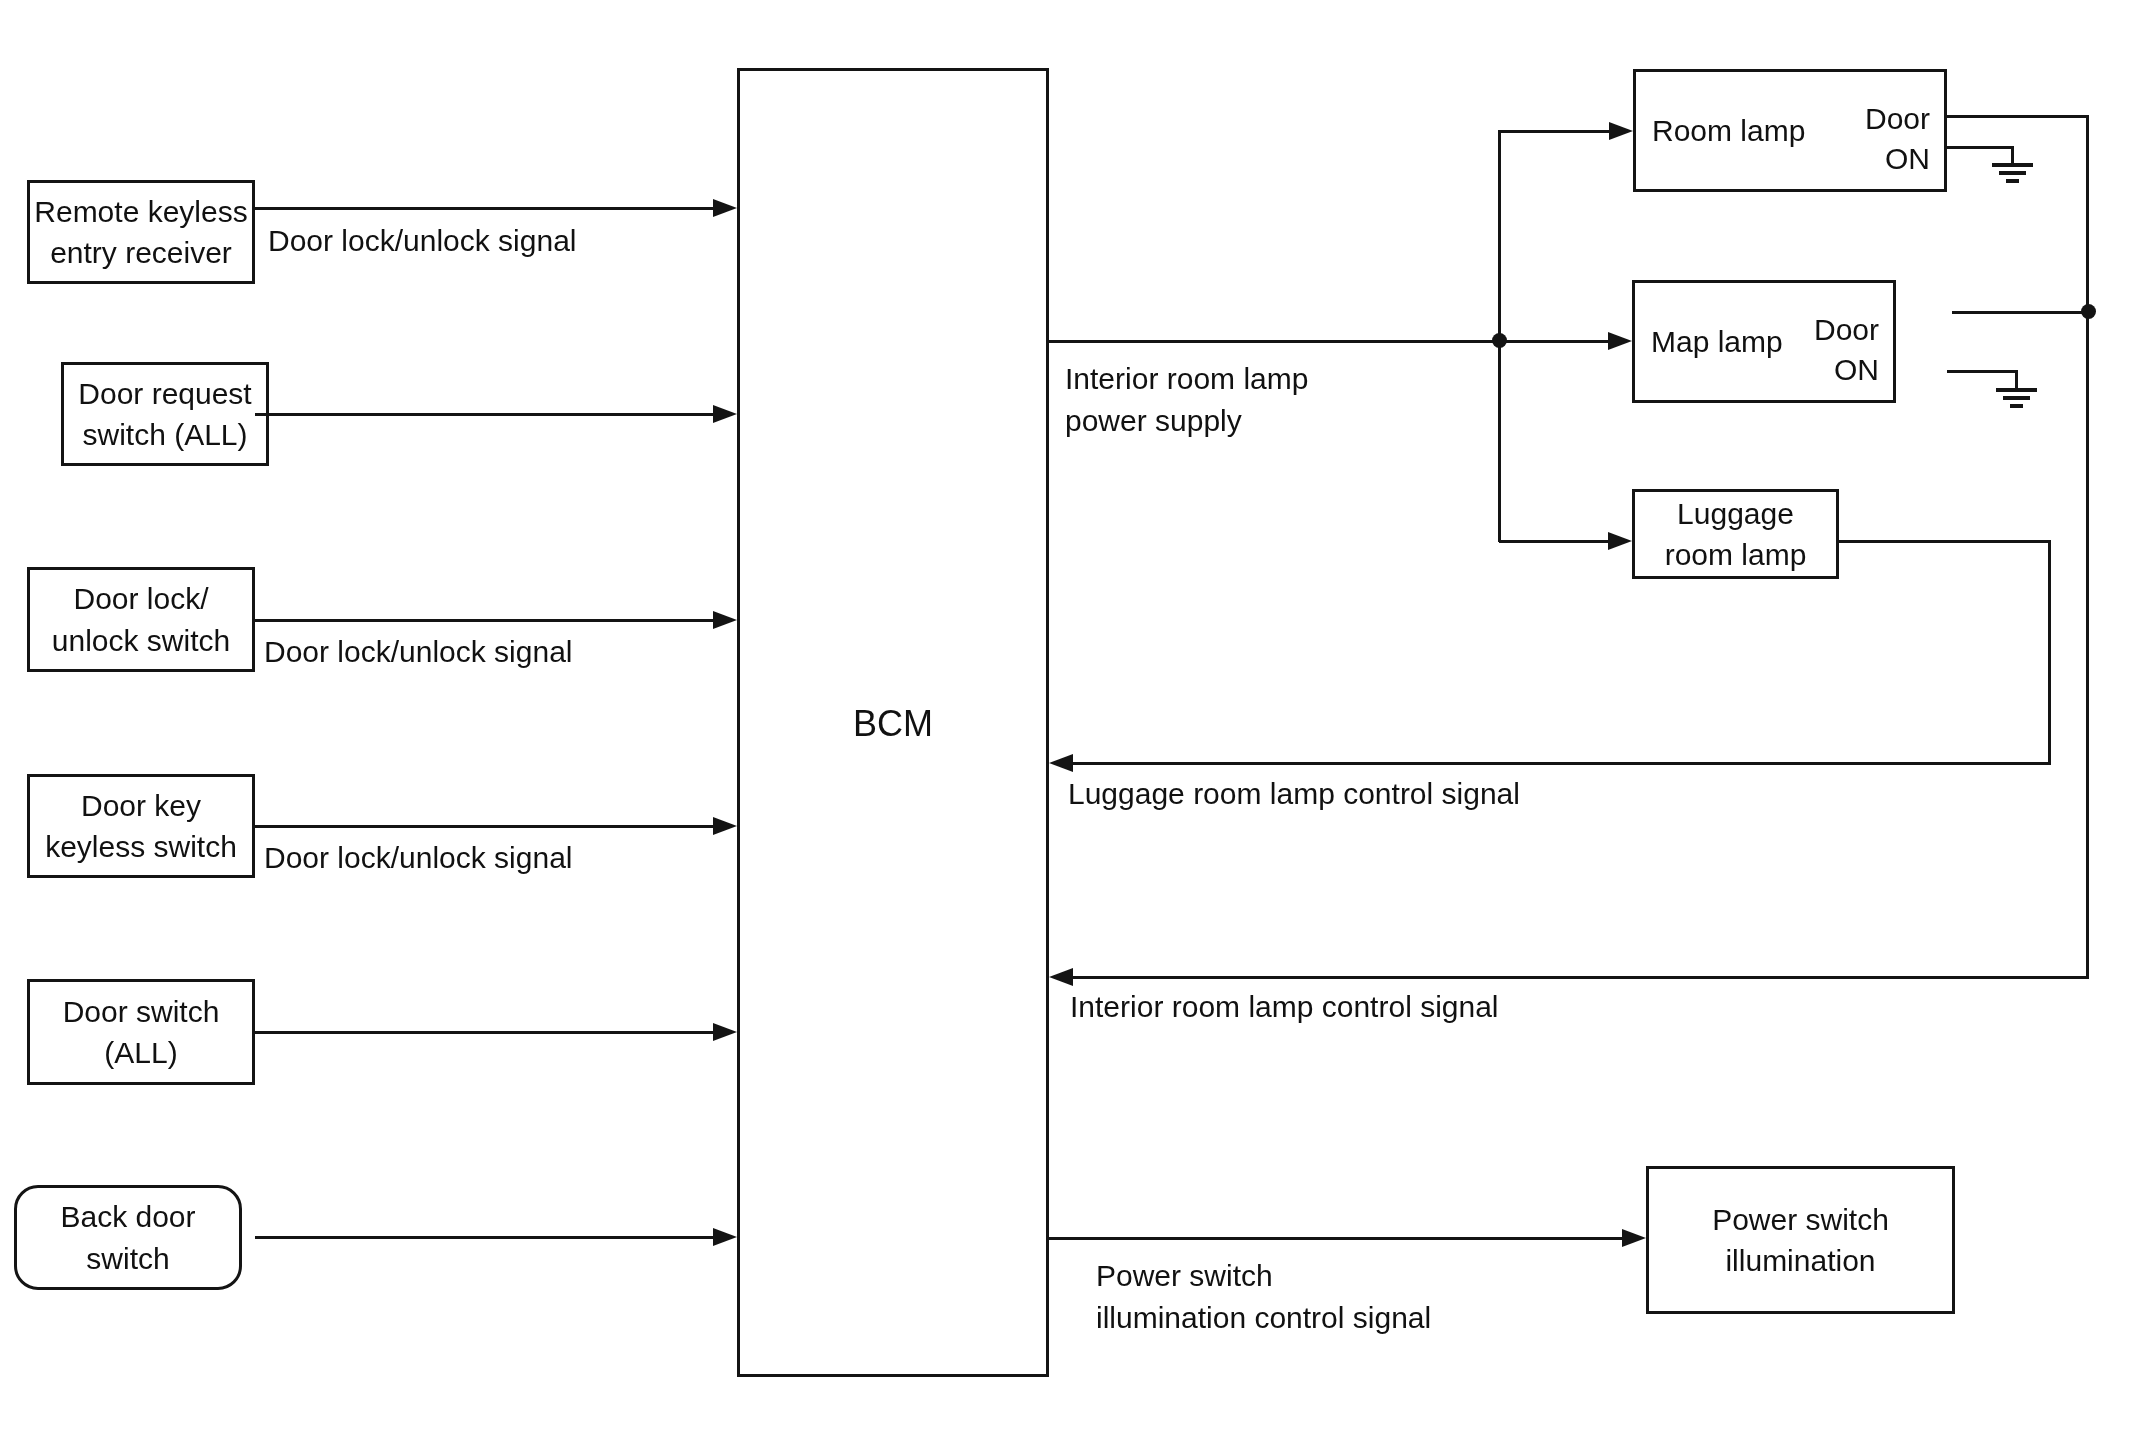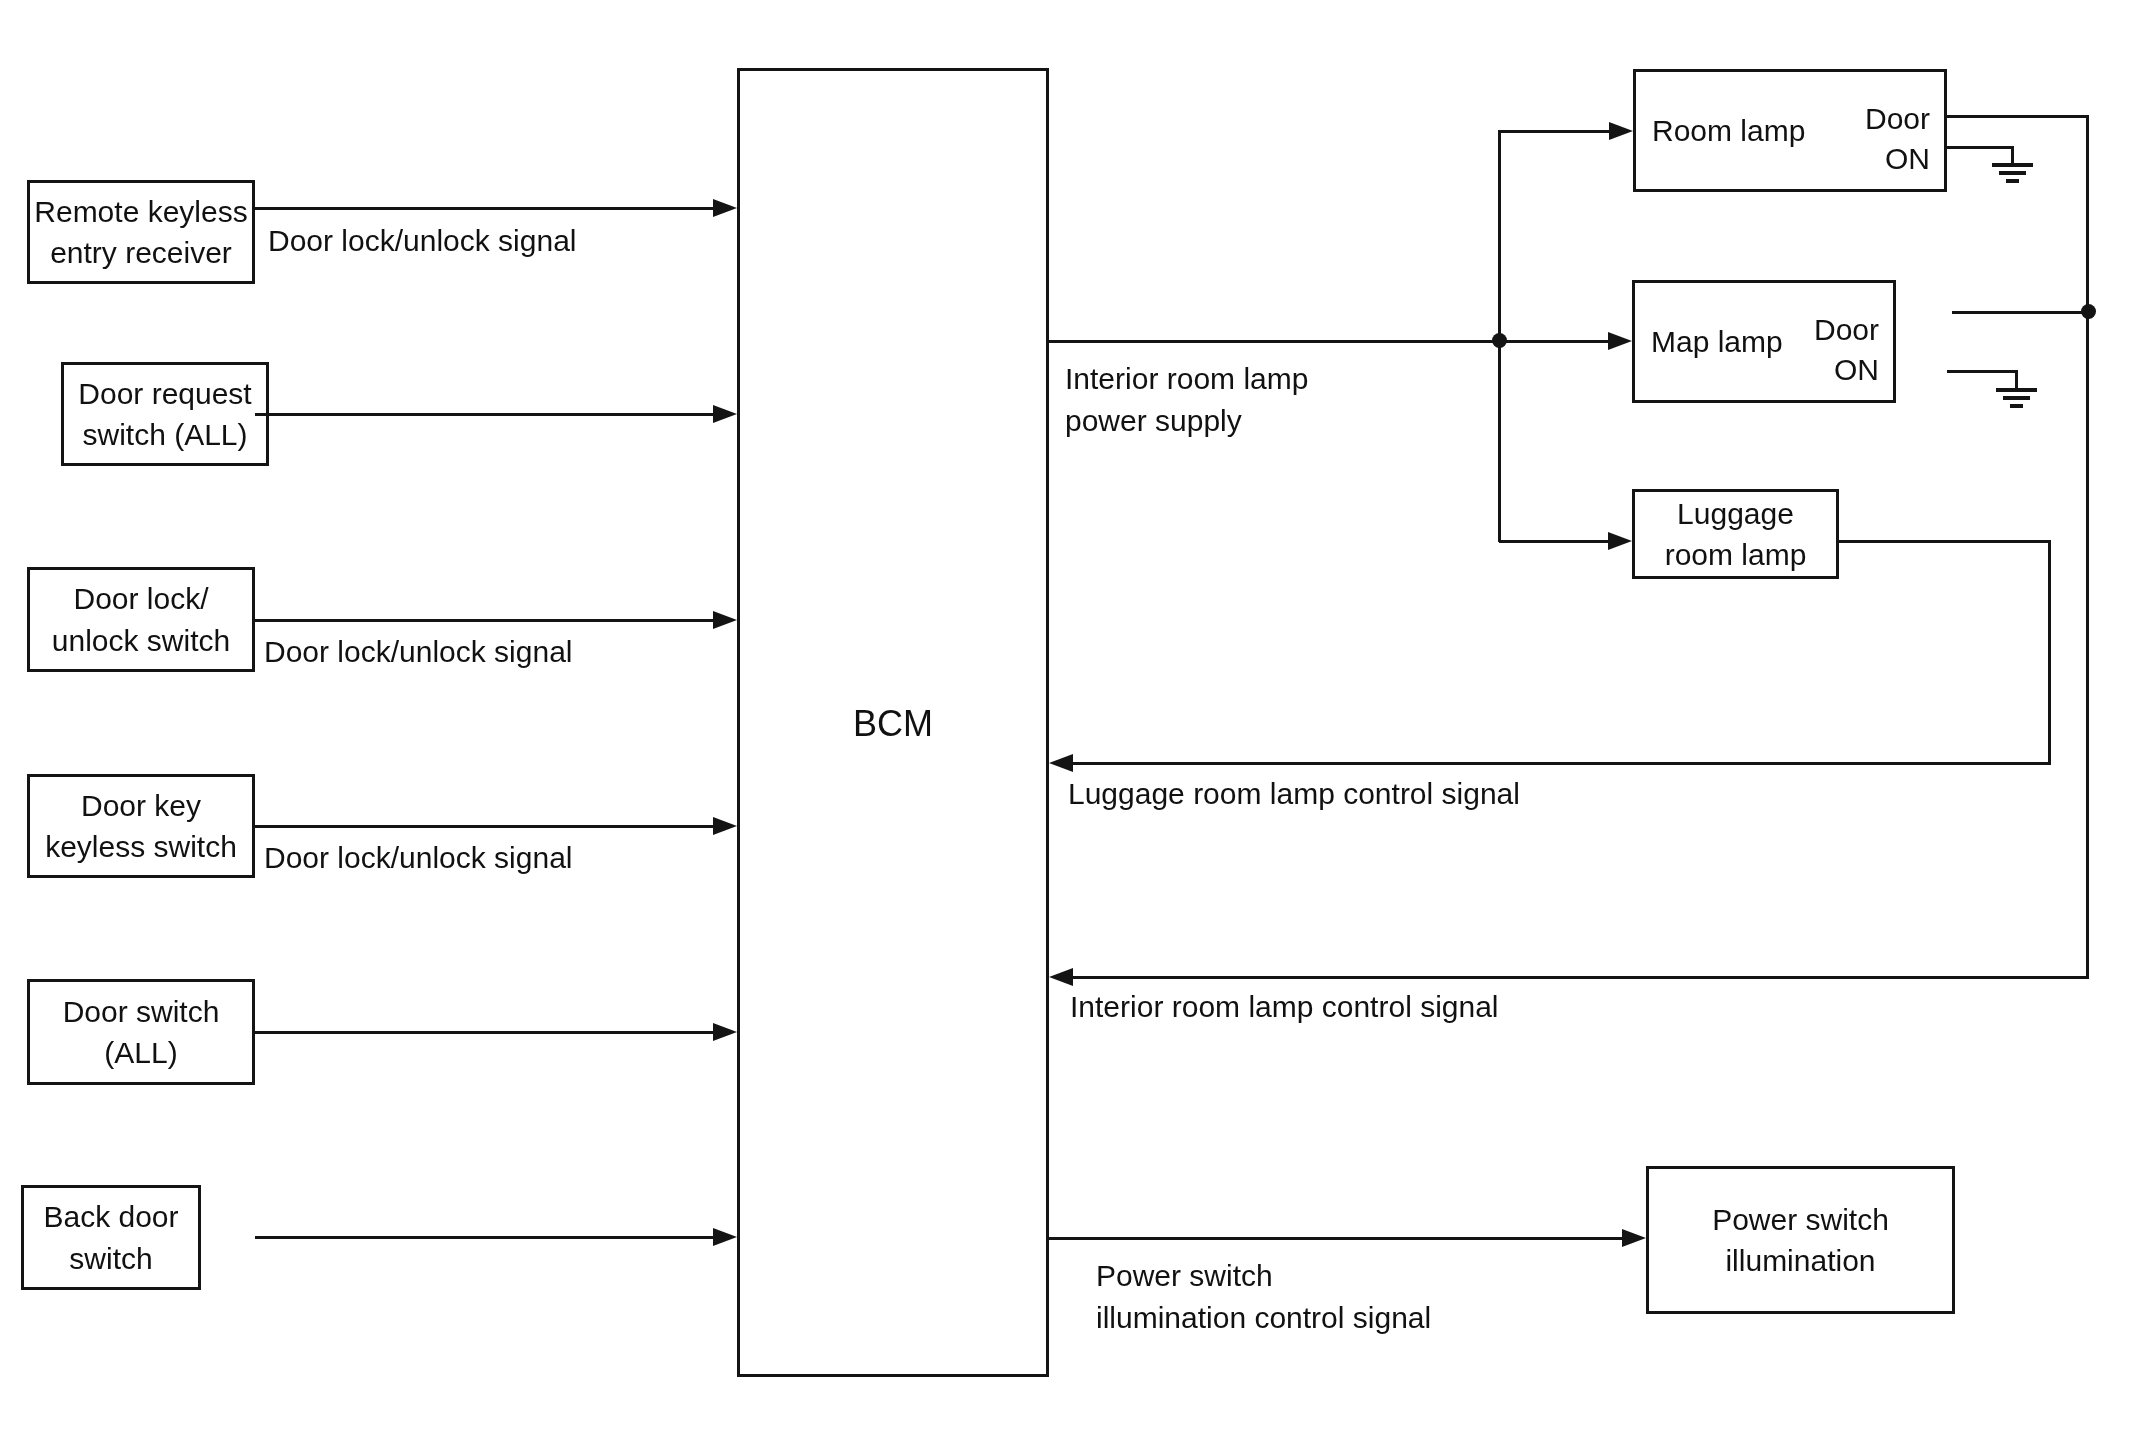--- a/index.html
+++ b/index.html
@@ -98,21 +98,21 @@
   <div class="box" style="left:27px; top:156px; width:228px; height:104px;margin-top:24px;">Remote keyless
 entry receiver</div>
   <div class="box" style="left:27px; top:362px; width:208px; height:104px;margin-left:34px;">Door request
 switch (ALL)</div>
   <div class="box" style="left:27px; top:567px; width:228px; height:105px;">Door lock/
 unlock switch</div>
   <div class="box" style="left:27px; top:774px; width:228px; height:104px;">Door key
 keyless switch</div>
   <div class="box" style="left:27px; top:979px; width:228px; height:106px;">Door switch
 (ALL)</div>
-  <div class="box" style="left:21px; top:1185px; width:180px; height:105px;">Back door
+  <div class="box" style="left:14px; top:1185px; width:228px; height:105px;border-radius:24px;">Back door
 switch</div>
 
   <div class="box" style="left:737px; top:68px; width:312px; height:1309px;"></div>
   <div class="bcm-lbl">BCM</div>
 
   <div class="hline" style="left:255px; top:207px; width:460px;"></div>
   <div class="arrow-r" style="left:713px; top:199px;"></div>
 
   <div class="hline" style="left:255px; top:413px; width:460px;"></div>
   <div class="arrow-r" style="left:713px; top:405px;"></div>

